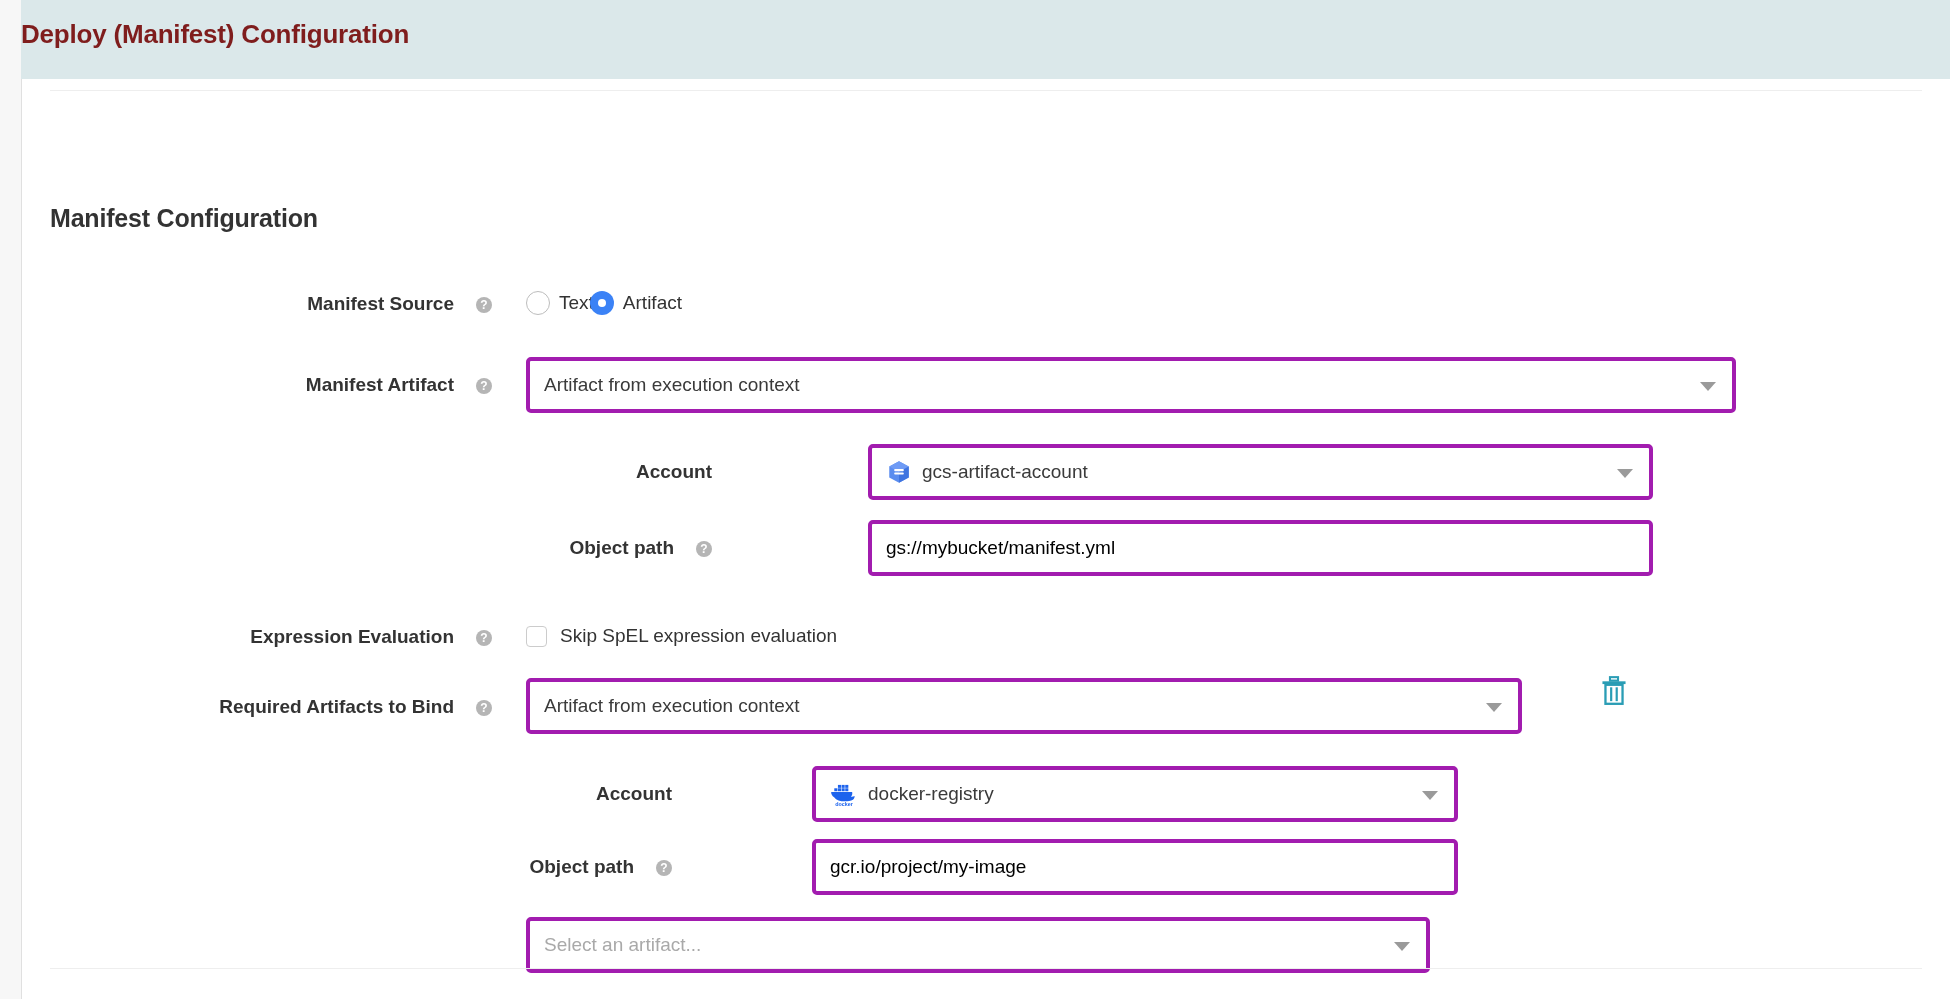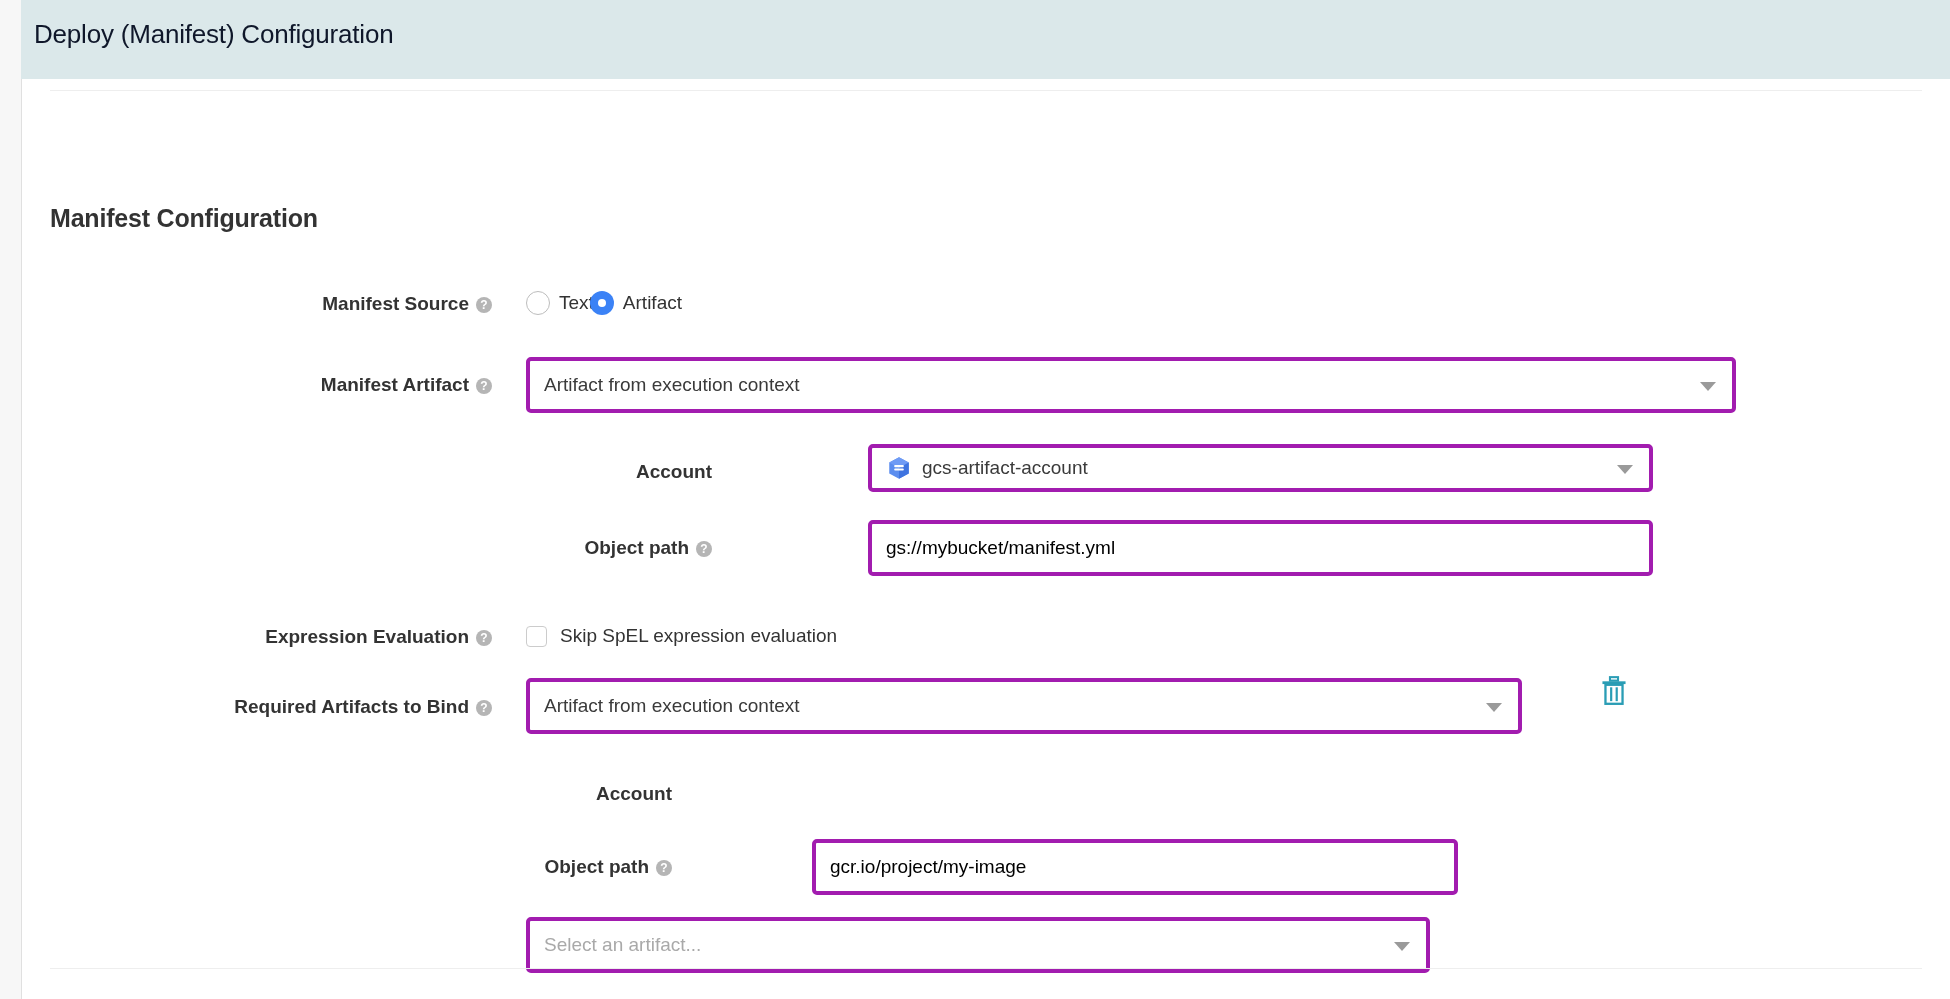--- a/index.html
+++ b/index.html
@@ -37,25 +37,24 @@
     left: 0; top: 0;
     width: 1950px; height: 79px;
     background: #dbe8ea;
     box-sizing: border-box;
   }
   .header-title {
     position: absolute;
     left: 21px;
     top: 19px;
     font-size: 26px;
-    font-weight: normal;
-    color: #0f172a;
+    font-weight: bold;
+    color: #7f1d1d;
     letter-spacing: -0.2px;
     white-space: nowrap;
-    padding-left: 13px;
   }
 
   
   .panel {
     position: absolute;
     left: 22px; top: 79px;
     width: 1928px;
     height: 920px;
     background: #ffffff;
   }
@@ -88,21 +87,21 @@
   .field-label {
     position: absolute;
     font-size: 19px;
     font-weight: bold;
     color: #333333;
     white-space: nowrap;
     text-align: right;
     display: flex;
     align-items: center;
     justify-content: flex-end;
-    gap: 7px;
+    gap: 22px;
   }
 
   .help-icon {
     display: inline-block;
     width: 16px; height: 16px;
     border-radius: 50%;
     background: #b5b5b5;
     color: #ffffff;
     font-size: 12px;
     font-weight: bold;
@@ -251,21 +250,21 @@
 
   <div class="control select" style="left:504px; top:278px; width:1210px; height:56px;">
     <span class="val">Artifact from execution context</span>
     <span class="caret"></span>
   </div>
 
   <div class="field-label" style="left:440px; top:380px; width:250px; height:26px;">
     <span>Account</span>
   </div>
 
-  <div class="control select" style="left:846px; top:365px; width:785px; height:48px;">
+  <div class="control select" style="left:846px; top:365px; width:785px; height:56px;">
     <span class="icon-slot">
       <svg width="26" height="26" viewBox="0 0 24 24" aria-hidden="true">
         <polygon points="12,2 21,7 21,17 12,22 3,17 3,7" fill="#5b8def"></polygon>
         <polygon points="12,2 21,7 12,12 3,7" fill="#6f9bf5"></polygon>
         <polygon points="12,12 21,7 21,17 12,22" fill="#3f74e0"></polygon>
         <rect x="7.6" y="9.2" width="8.8" height="2.0" rx="0.7" fill="#ffffff"></rect>
         <rect x="7.6" y="12.4" width="8.8" height="2.0" rx="0.7" fill="#ffffff"></rect>
       </svg>
     </span>
     <span class="val">gcs-artifact-account</span>
@@ -308,20 +307,39 @@
       <rect x="4.6" y="7.6" width="14.8" height="16.5" fill="none" stroke="#2a9db5" stroke-width="2"></rect>
       <rect x="8.6" y="9.8" width="1.9" height="12" fill="#2a9db5"></rect>
       <rect x="13.4" y="9.8" width="1.9" height="12" fill="#2a9db5"></rect>
     </svg>
   </div>
 
   <div class="field-label" style="left:400px; top:702px; width:250px; height:26px;">
     <span>Account</span>
   </div>
 
+  <div class="control select" style="left:790px; top:687px; width:646px; height:56px;">
+    <span class="icon-slot">
+      <svg width="28" height="26" viewBox="0 0 32 30" aria-hidden="true">
+        <g fill="#1d63ed">
+          <rect x="9" y="4.5" width="3.6" height="3.4"></rect>
+          <rect x="13.2" y="4.5" width="3.6" height="3.4"></rect>
+          <rect x="17.4" y="4.5" width="3.6" height="3.4"></rect>
+          <rect x="4.8" y="8.4" width="3.6" height="3.4"></rect>
+          <rect x="9" y="8.4" width="3.6" height="3.4"></rect>
+          <rect x="13.2" y="8.4" width="3.6" height="3.4"></rect>
+          <rect x="17.4" y="8.4" width="3.6" height="3.4"></rect>
+          <path d="M1.2 12.6h24.2c0.6 2.2-0.2 4.4-1.6 5.6 1.6 0.3 3.3-0.1 4.4-0.8 0.3 1.6-0.6 3.3-1.9 4.2-2.3 1.6-6 1.9-9.4 1.9-5.1 0-9.9-1.4-12.3-4.8C2.3 17 1 15 1.2 12.6z"></path>
+        </g>
+        <text x="16" y="28.4" font-size="6.2" font-family="'Liberation Sans', sans-serif" font-weight="bold" fill="#1d63ed" text-anchor="middle">docker</text>
+      </svg>
+    </span>
+    <span class="val">docker-registry</span>
+    <span class="caret"></span>
+  </div>
 
   <div class="field-label" style="left:340px; top:775px; width:310px; height:26px;">
     <span>Object path</span>
     <span class="help-icon"></span>
   </div>
 
   <div class="control" style="left:790px; top:760px; width:646px; height:56px;">
     <span class="val muted">gcr.io/project/my-image</span>
   </div>
 

